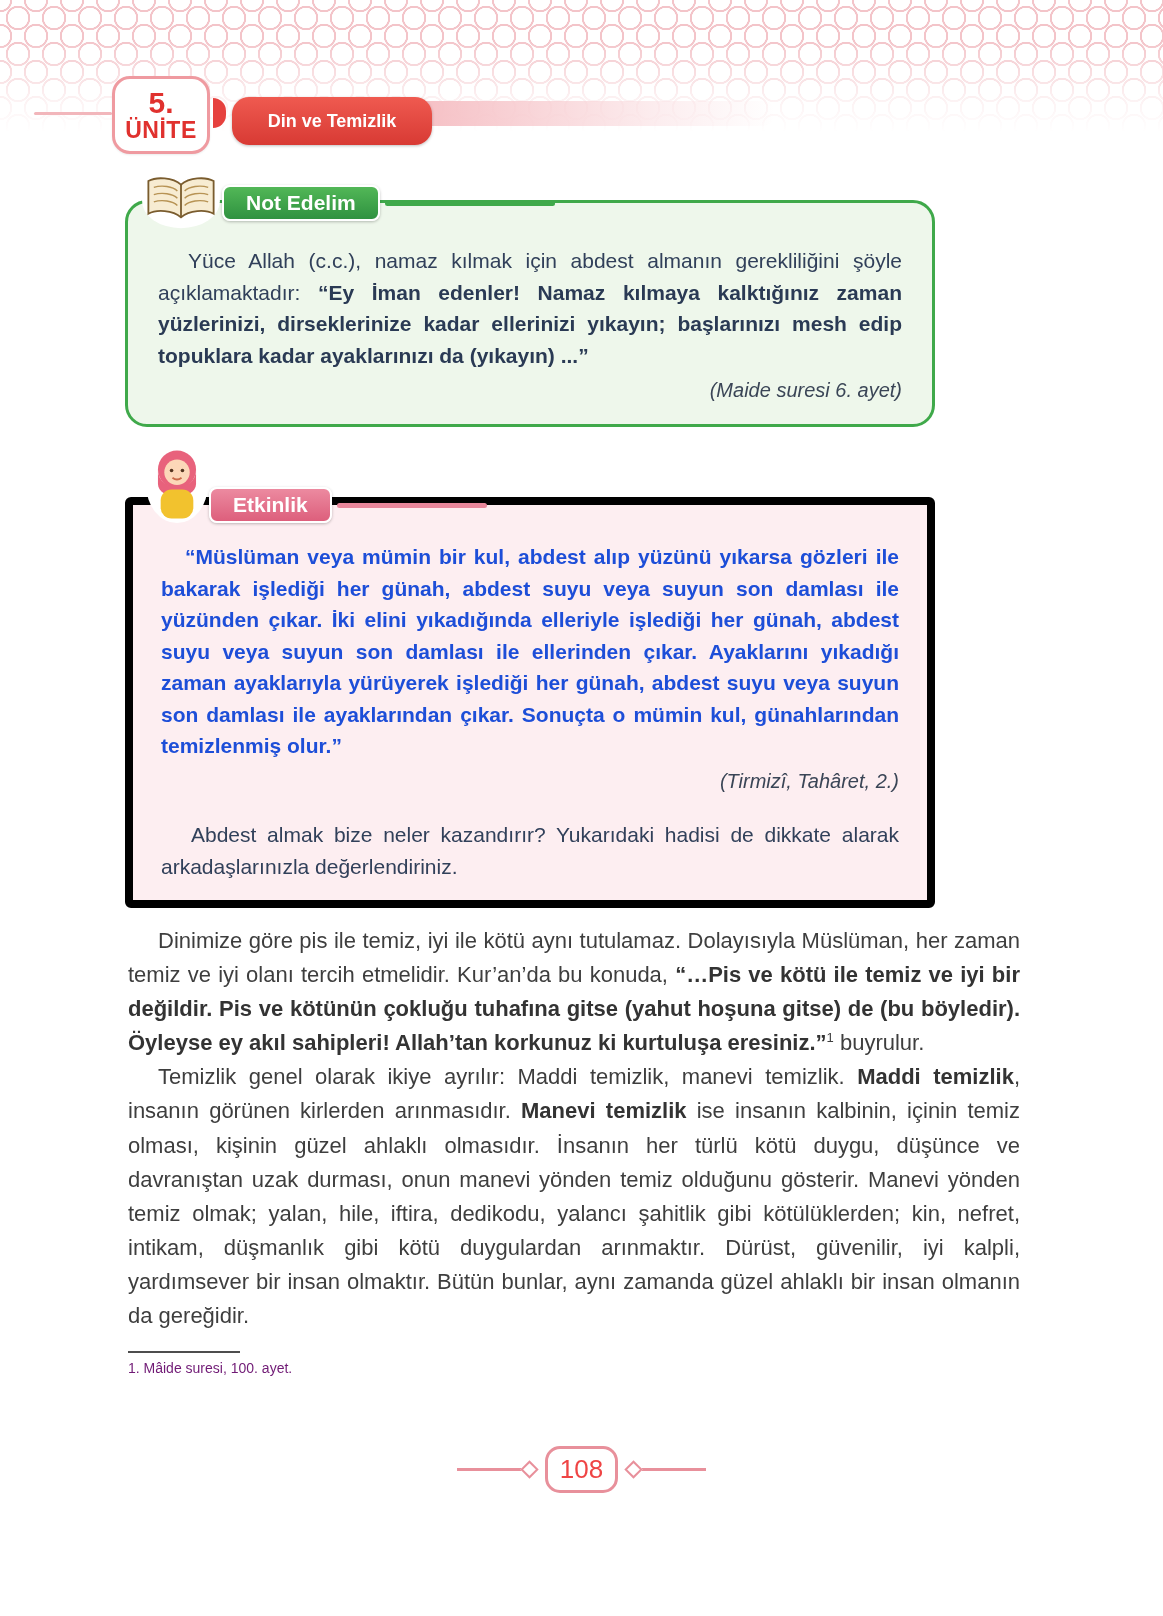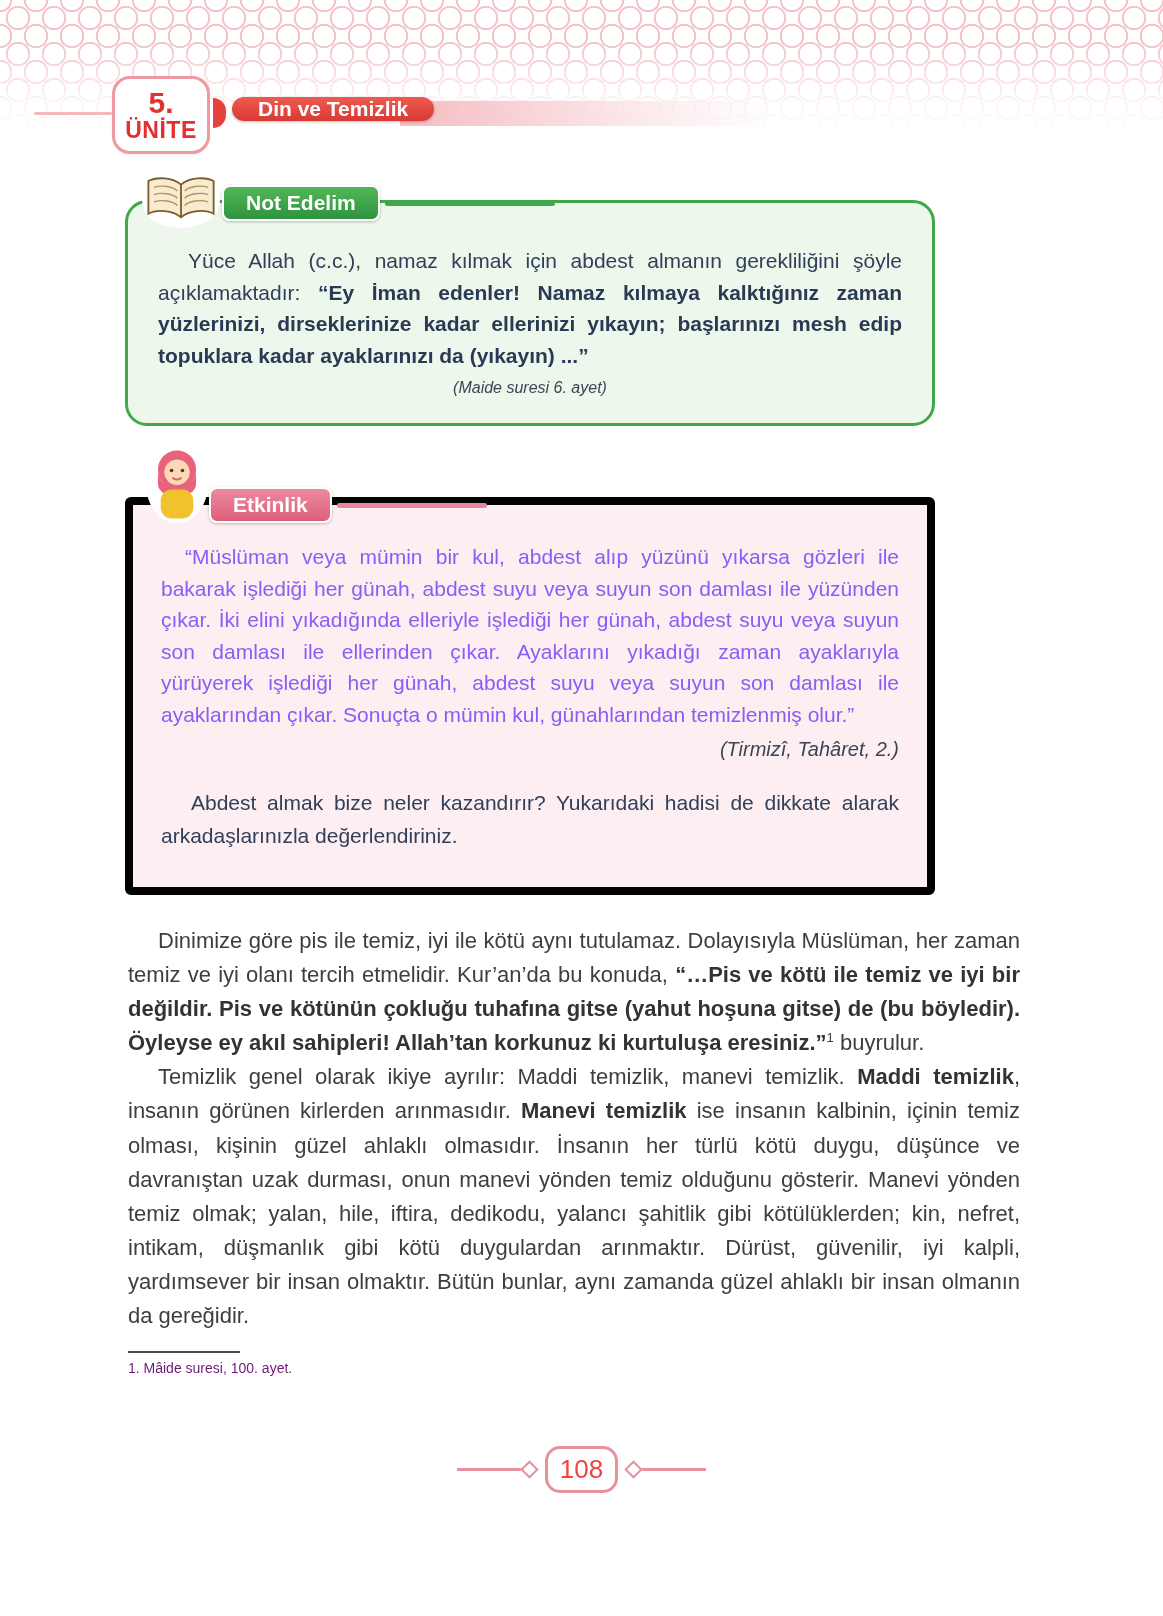--- a/index.html
+++ b/index.html
@@ -40,24 +40,24 @@
     display:flex; flex-direction:column; align-items:center; justify-content:center;
     box-shadow:0 0 0 3px #ffffff inset, 0 1px 2px rgba(0,0,0,.08);
   }
   .unit-number { color:#e0312e; font-weight:bold; font-size:30px; line-height:1.05; }
   .unit-label  { color:#e0312e; font-weight:bold; font-size:23px; line-height:1.1; letter-spacing:.5px;text-align:center; }
   .header-dot {
     position:absolute; left:213px; top:22px; width:13px; height:30px;
     background:#e6413e; border-radius:0 15px 15px 0;
   }
   .unit-title-pill {
-    position:absolute; left:232px; top:21px; height:24px; min-width:200px;
+    position:absolute; left:232px; top:21px; height:48px; min-width:200px;
     padding:0 26px;
     background:linear-gradient(#ef5a50,#d83a34);
-    border-radius:17px; color:#fff; font-weight:bold; font-size:21px;
+    border-radius:17px; color:#fff; font-weight:bold; font-size:18px;
     display:flex; align-items:center; justify-content:center;
     box-shadow:0 1px 3px rgba(0,0,0,.25); z-index:2;
   }
   .unit-ribbon {
     position:absolute; left:400px; top:25px; height:25px; width:375px;
     background:linear-gradient(to right, #f5bcc1, rgba(250,224,227,.55) 70%, rgba(255,255,255,0));
     border-radius:0 13px 13px 0; z-index:1;
   }
 
   
@@ -78,37 +78,37 @@
   }
   .note-label-pill { background:linear-gradient(#52b757,#2f9240); }
   .note-line { width:170px; background:#3fa94a; }
   .note-text {
     margin:42px 30px 0 30px;
     font-size:21px; line-height:1.5; text-align:justify;
     color:#31405a; text-indent:30px;
   }
   .note-text strong { color:#2a3a54; }
   .note-source {
-    margin:8px 30px 8px; text-align:center;
-    font-style:italic; font-size:16px; color:#3a4556;
+    margin:8px 30px 8px; text-align:right;
+    font-style:italic; font-size:20px; color:#3a4556;
   }
 
   
   .activity-box {
     top:497px; min-height:398px;
     border:8px solid #000000; border-radius:6px;
     background:#fdeef1; padding-bottom:16px;
   }
   .activity-label-pill { background:linear-gradient(#ec8aa0,#dd5f7c); }
   .activity-line { width:150px; background:#e8879b; }
   .girl-icon { transform:translateY(-18px); }
   .activity-quote {
     margin:36px 28px 0 28px;
-    font-size:21px; font-weight:normal; line-height:1.5;
-    text-align:justify; color:#8b5cf6; text-indent:24px;
+    font-size:21px; font-weight:bold; line-height:1.5;
+    text-align:justify; color:#1d4ed8; text-indent:24px;
   }
   .activity-source {
     margin:8px 28px 0; text-align:right;
     font-style:italic; font-size:20px; color:#3a4556;
   }
   .activity-question {
     margin:26px 28px 0;
     font-size:21px; line-height:1.55; text-align:justify;
     color:#31405a; text-indent:30px;
   }

